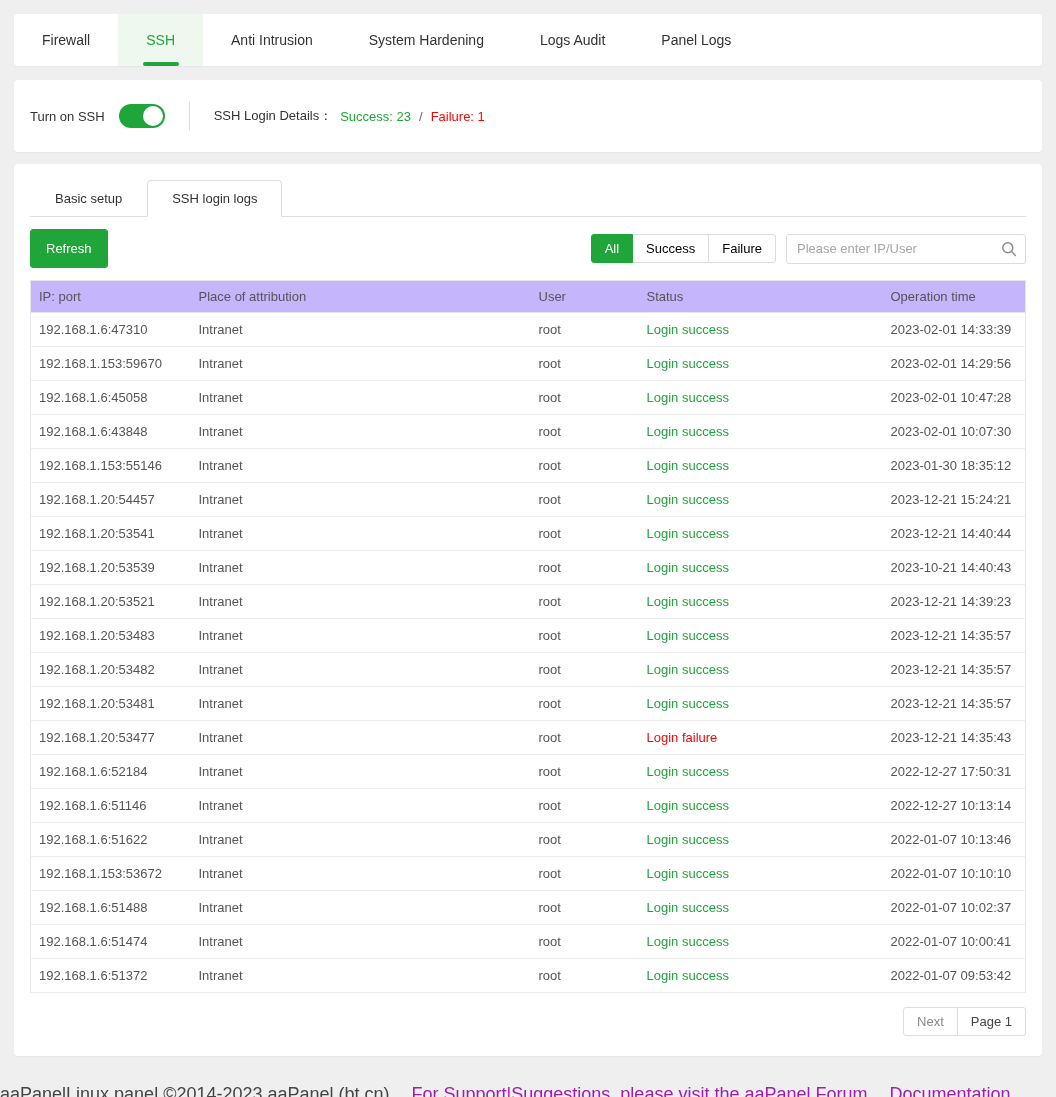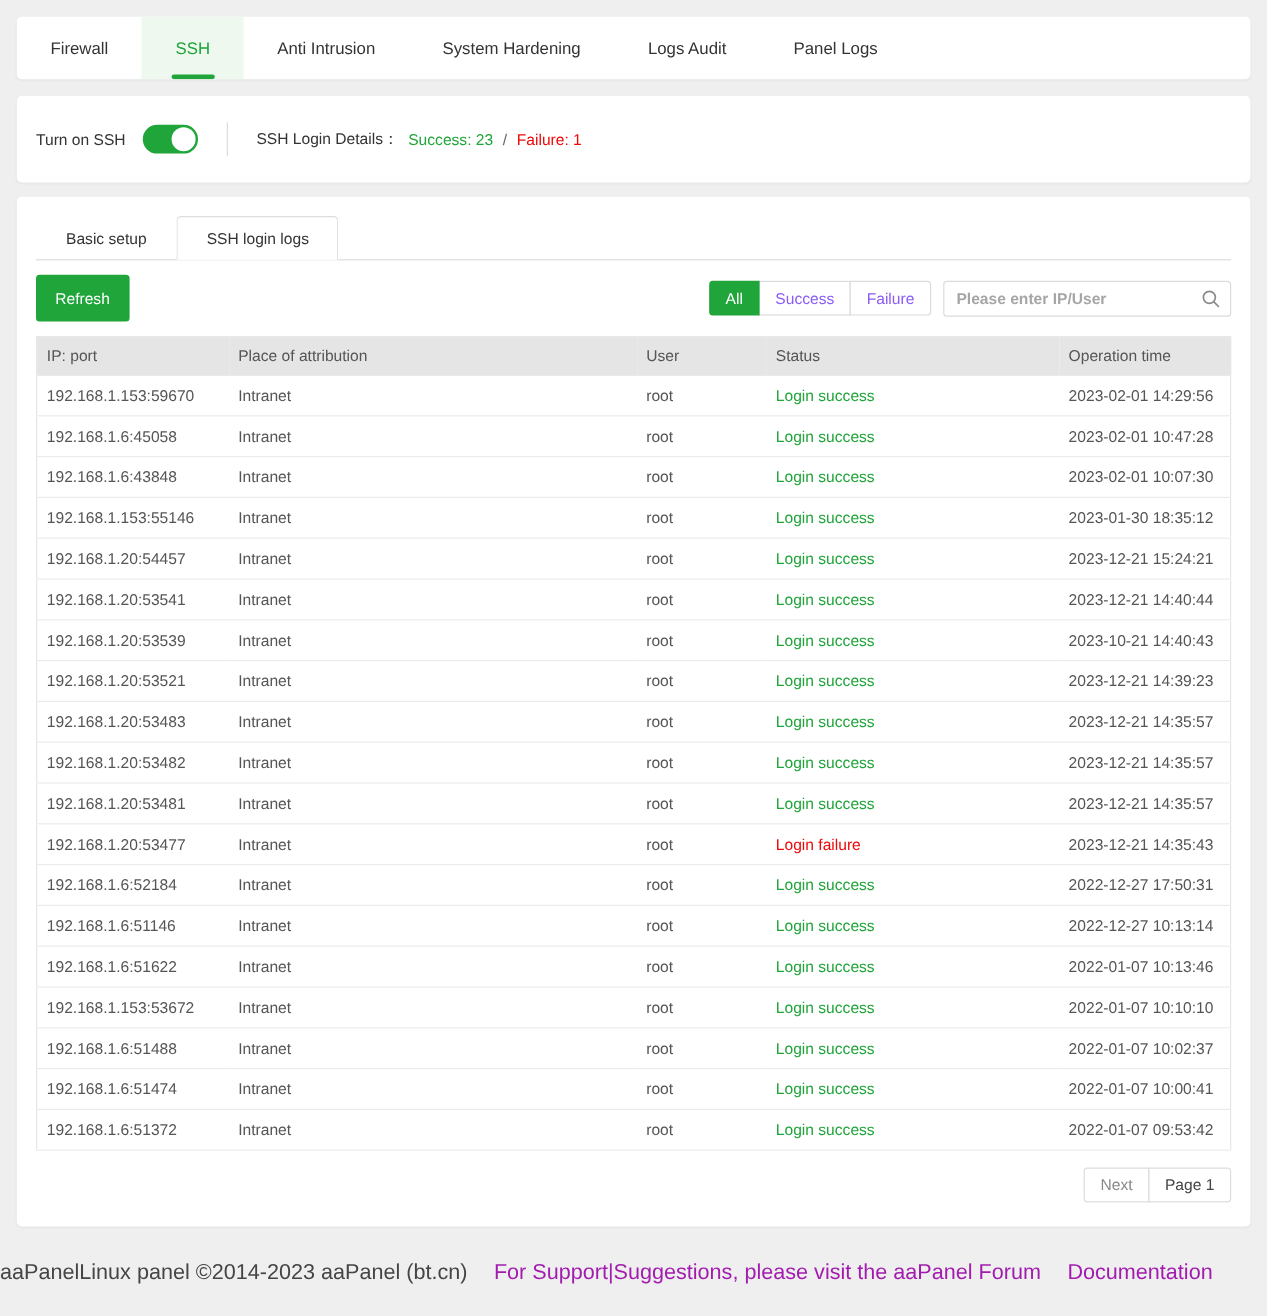--- a/index.html
+++ b/index.html
@@ -62,43 +62,43 @@
 
   .toolbar { margin-top: 12px; display: flex; align-items: center; }
   .btn-refresh {
     background: #20a53a; color: #fff; border: 1px solid #20a53a;
     font-size: 13px; padding: 11px 15px; border-radius: 3px; cursor: pointer;
     font-family: inherit;
   }
   .toolbar-right { margin-left: auto; display: flex; align-items: center; gap: 10px; }
   .filter-group { display: flex; justify-content: center; }
   .filter-btn {
-    background: #fff; border: 1px solid #dcdcdc; color: #8b5cf6;
+    background: #fff; border: 1px solid #dcdcdc; color: #000000;
     font-size: 13px; padding: 6px 13px; cursor: pointer; margin-left: -1px;
     font-family: inherit;
   }
   .filter-btn:first-child { border-radius: 3px 0 0 3px; margin-left: 0; }
   .filter-btn:last-child { border-radius: 0 3px 3px 0; }
   .filter-btn.active { background: #20a53a; border-color: #20a53a; color: #fff; position: relative; }
   .search-box { position: relative; }
   .search-box input {
     width: 240px; height: 30px; border: 1px solid #dcdcdc; border-radius: 3px;
     padding: 0 32px 0 10px; font-size: 13px; color: #333; font-family: inherit;
-    outline: none; background: #fff; font-weight: bold;
+    outline: none; background: #fff;
   }
   .search-box input::placeholder { color: #a6a6a6; }
   .search-icon { position: absolute; right: 9px; top: 7px; cursor: pointer; line-height: 0; }
 
   
   table.log-table {
     width: 100%; margin-top: 12px; border-collapse: collapse;
     font-size: 13px; color: #555; border: 1px solid #e4e7ea;
   }
   .log-table th {
-    background: #e5e5e5; font-weight: 400; text-align: left;
+    background: #c4b5fd; font-weight: 400; text-align: left;
     height: 32px; padding: 0 8px; color: #555;
     border-bottom: 1px solid #e4e7ea;
   }
   .log-table td { height: 34px; padding: 0 8px; border-bottom: 1px solid #ebebeb; }
   .log-table td.ok { color: #20a53a; }
   .log-table td.fail { color: #ef0808; }
 
   
   .pagination { margin-top: 14px; display: flex; justify-content: flex-end; }
   .pg-btn {
@@ -178,20 +178,27 @@
     <thead>
       <tr>
         <th>IP: port</th>
         <th>Place of attribution</th>
         <th>User</th>
         <th>Status</th>
         <th>Operation time</th>
       </tr>
     </thead>
     <tbody>
+    <tr>
+      <td>192.168.1.6:47310</td>
+      <td>Intranet</td>
+      <td>root</td>
+      <td class="ok">Login success</td>
+      <td>2023-02-01 14:33:39</td>
+    </tr>
 
     <tr>
       <td>192.168.1.153:59670</td>
       <td>Intranet</td>
       <td>root</td>
       <td class="ok">Login success</td>
       <td>2023-02-01 14:29:56</td>
     </tr>
 
     <tr>

